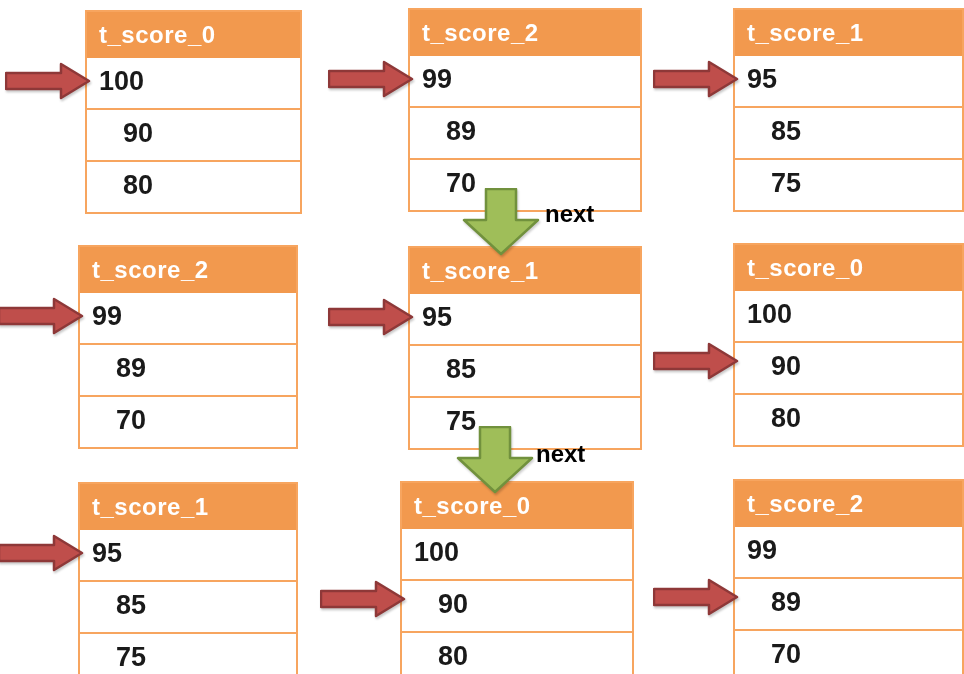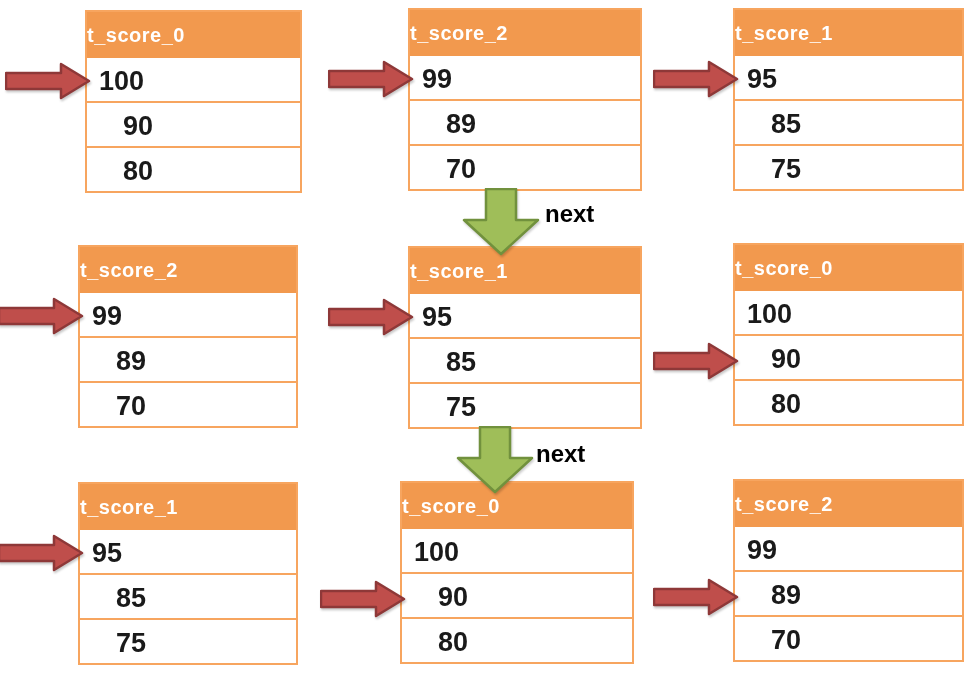--- a/index.html
+++ b/index.html
@@ -26,28 +26,28 @@
     background: #ffffff;
     z-index: 1;
     box-sizing: content-box;
   }
   .t-header {
     height: 46px;
     line-height: 46px;
     background: var(--header-bg);
     color: var(--header-text);
     font-weight: 700;
-    font-size: 20px;
-    padding-left: 0;
+    font-size: 24px;
+    padding-left: 12px;
     letter-spacing: 0.5px;
     white-space: nowrap;
     overflow: hidden;
   }
   .t-row {
-    height: 43px;
+    height: 50px;
     line-height: 47px;
     background: #ffffff;
     font-size: 27px;
     font-weight: 600;
     color: var(--cell-text);
     padding-left: 12px;
     white-space: nowrap;
   }
   .t-row + .t-row {
     border-top: 2px solid var(--table-border);

